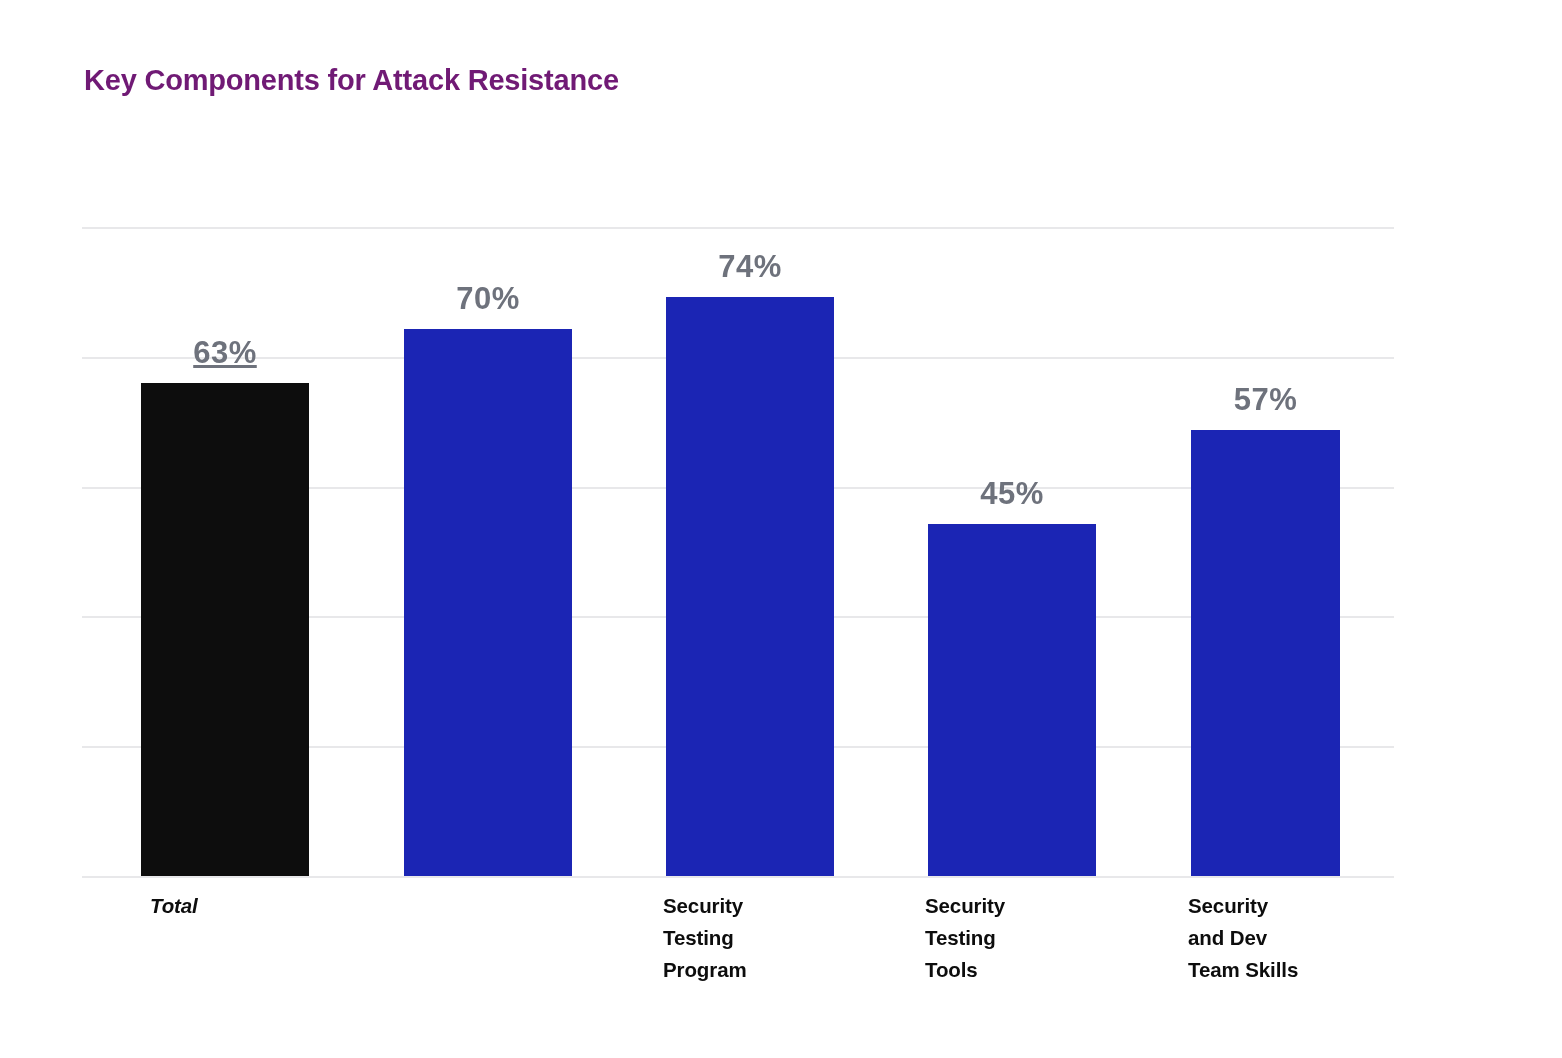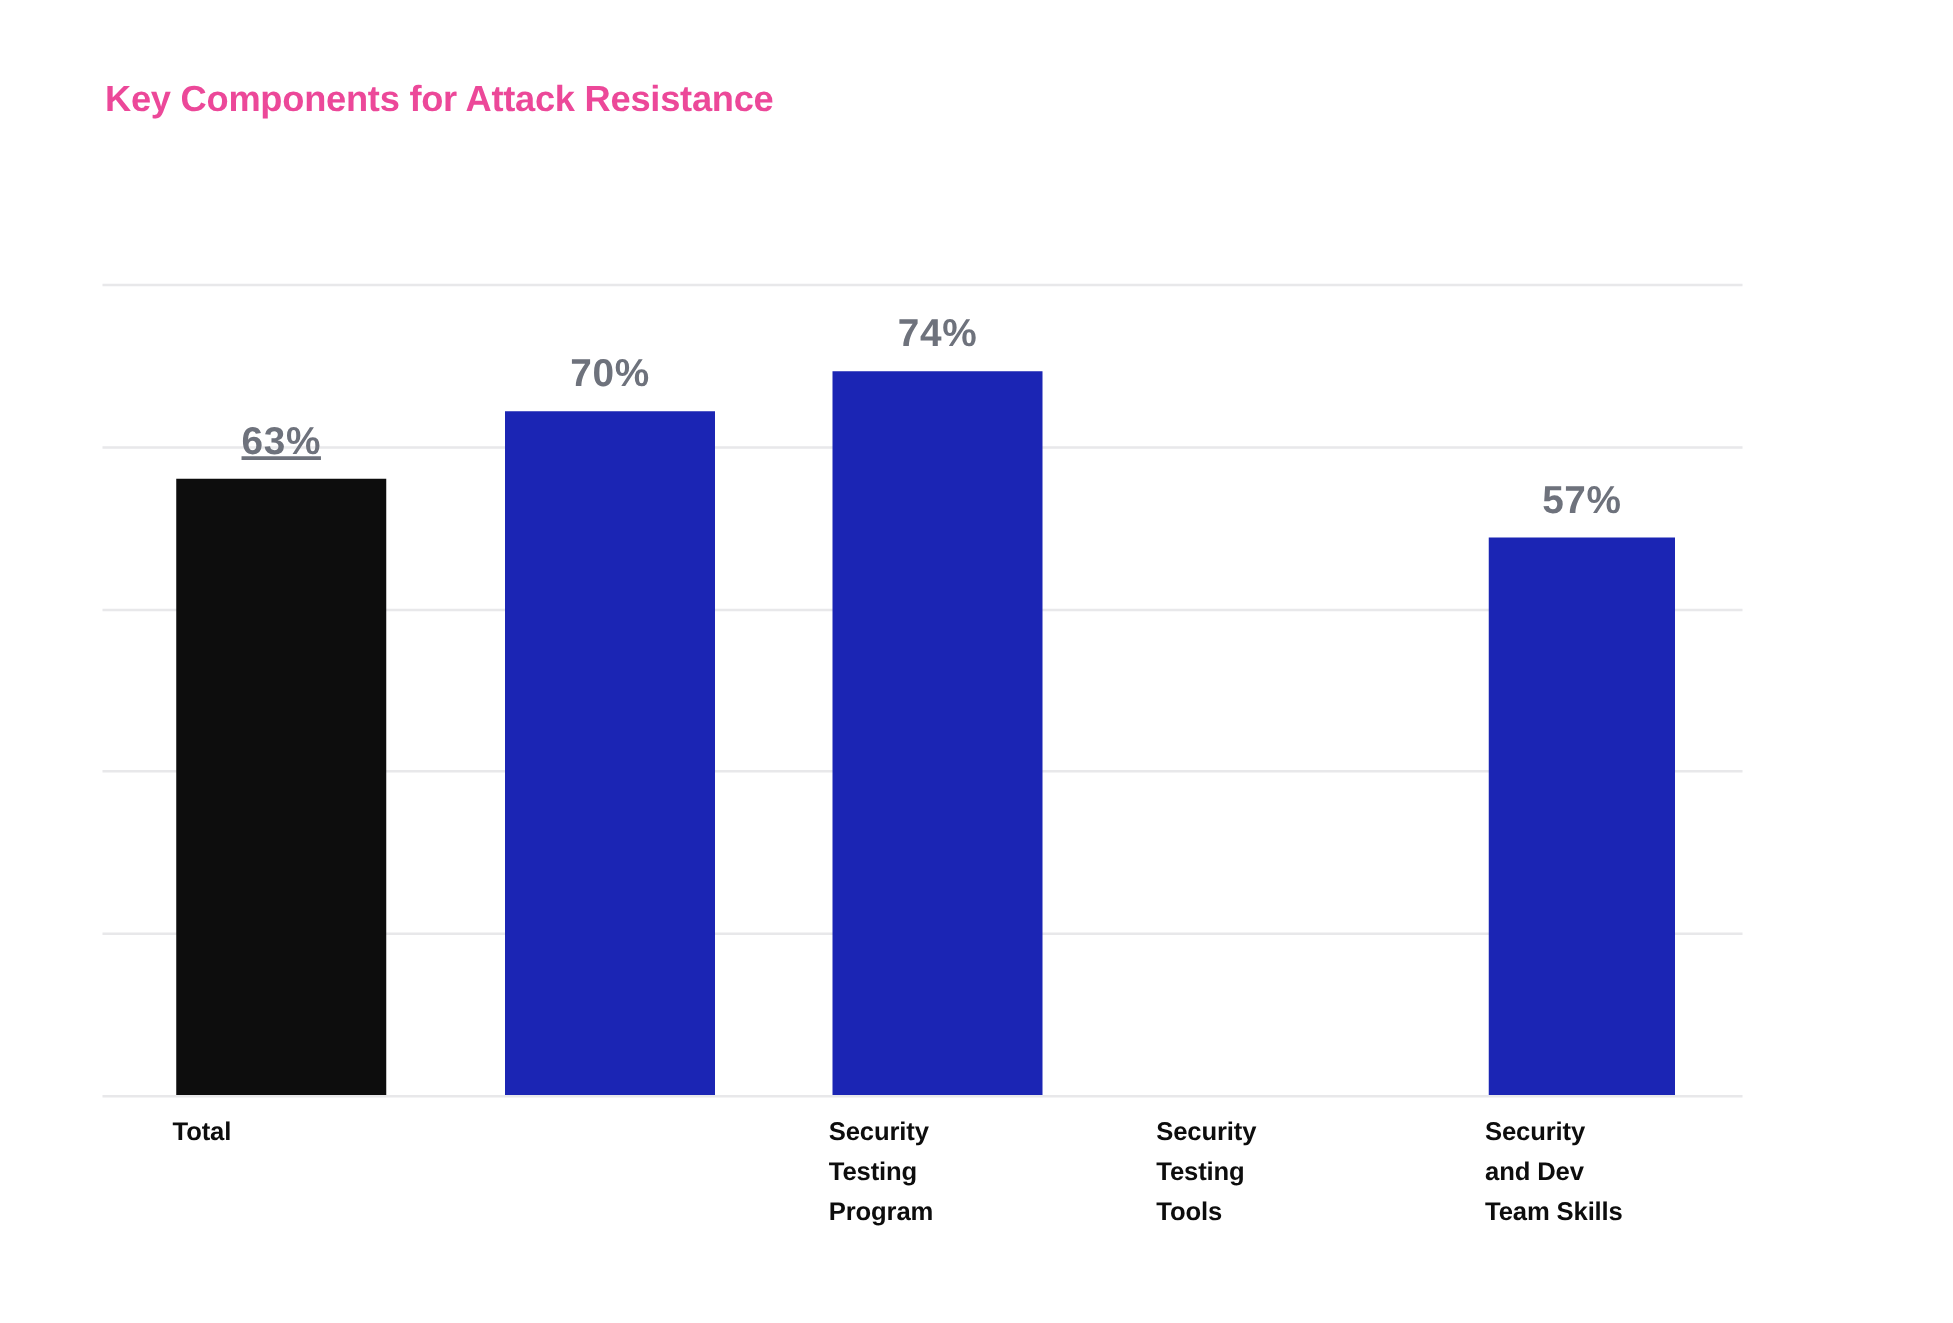--- a/index.html
+++ b/index.html
@@ -22,21 +22,21 @@
   }
 
   
   .chart-title {
     position: absolute;
     left: 84px;
     top: 64px;
     font-size: 29px;
     font-weight: bold;
     letter-spacing: -0.2px;
-    color: #ec4899;
+    color: #701a75;
     white-space: nowrap;
   }
 
   
   .plot-area {
     position: absolute;
     left: 82px;
     top: 227px;
     width: 1312px;
     height: 649px;
@@ -128,29 +128,33 @@
           <div class="bar-value" style="bottom: 504.614px; text-decoration: underline;">63%</div>
         </div>
         <div class="bar-group" style="left: 322px; width: 168px; height: 649px;">
           <div class="bar" style="height: 547.349px; background: rgb(27, 37, 180);"></div>
           <div class="bar-value" style="bottom: 559.349px; text-align: center;">70%</div>
         </div>
         <div class="bar-group" style="left: 584px; width: 168px; height: 649px;">
           <div class="bar" style="height: 578.627px; background: rgb(27, 37, 180);"></div>
           <div class="bar-value" style="bottom: 590.627px;">74%</div>
         </div>
+        <div class="bar-group" style="left: 846px; width: 168px; height: 649px;">
+          <div class="bar" style="height: 351.867px; background: rgb(27, 37, 180);"></div>
+          <div class="bar-value" style="bottom: 363.867px;">45%</div>
+        </div>
         <div class="bar-group" style="left: 1109px; width: 149px; height: 649px;">
           <div class="bar" style="height: 445.699px; background: rgb(27, 37, 180);"></div>
           <div class="bar-value" style="bottom: 457.699px;">57%</div>
         </div>
       </div>
   </div>
 
   <div class="categories-layer">
-      <div class="cat-label" style="left: 56px;">
+      <div class="cat-label" style="left: 68px; font-style: italic;">
         <span class="cat-line">Total</span>
       </div>
       <div class="cat-label" style="left: 581px;">
         <span class="cat-line">Security</span>
         <span class="cat-line">Testing</span>
         <span class="cat-line">Program</span>
       </div>
       <div class="cat-label" style="left: 843px;">
         <span class="cat-line">Security</span>
         <span class="cat-line">Testing</span>

